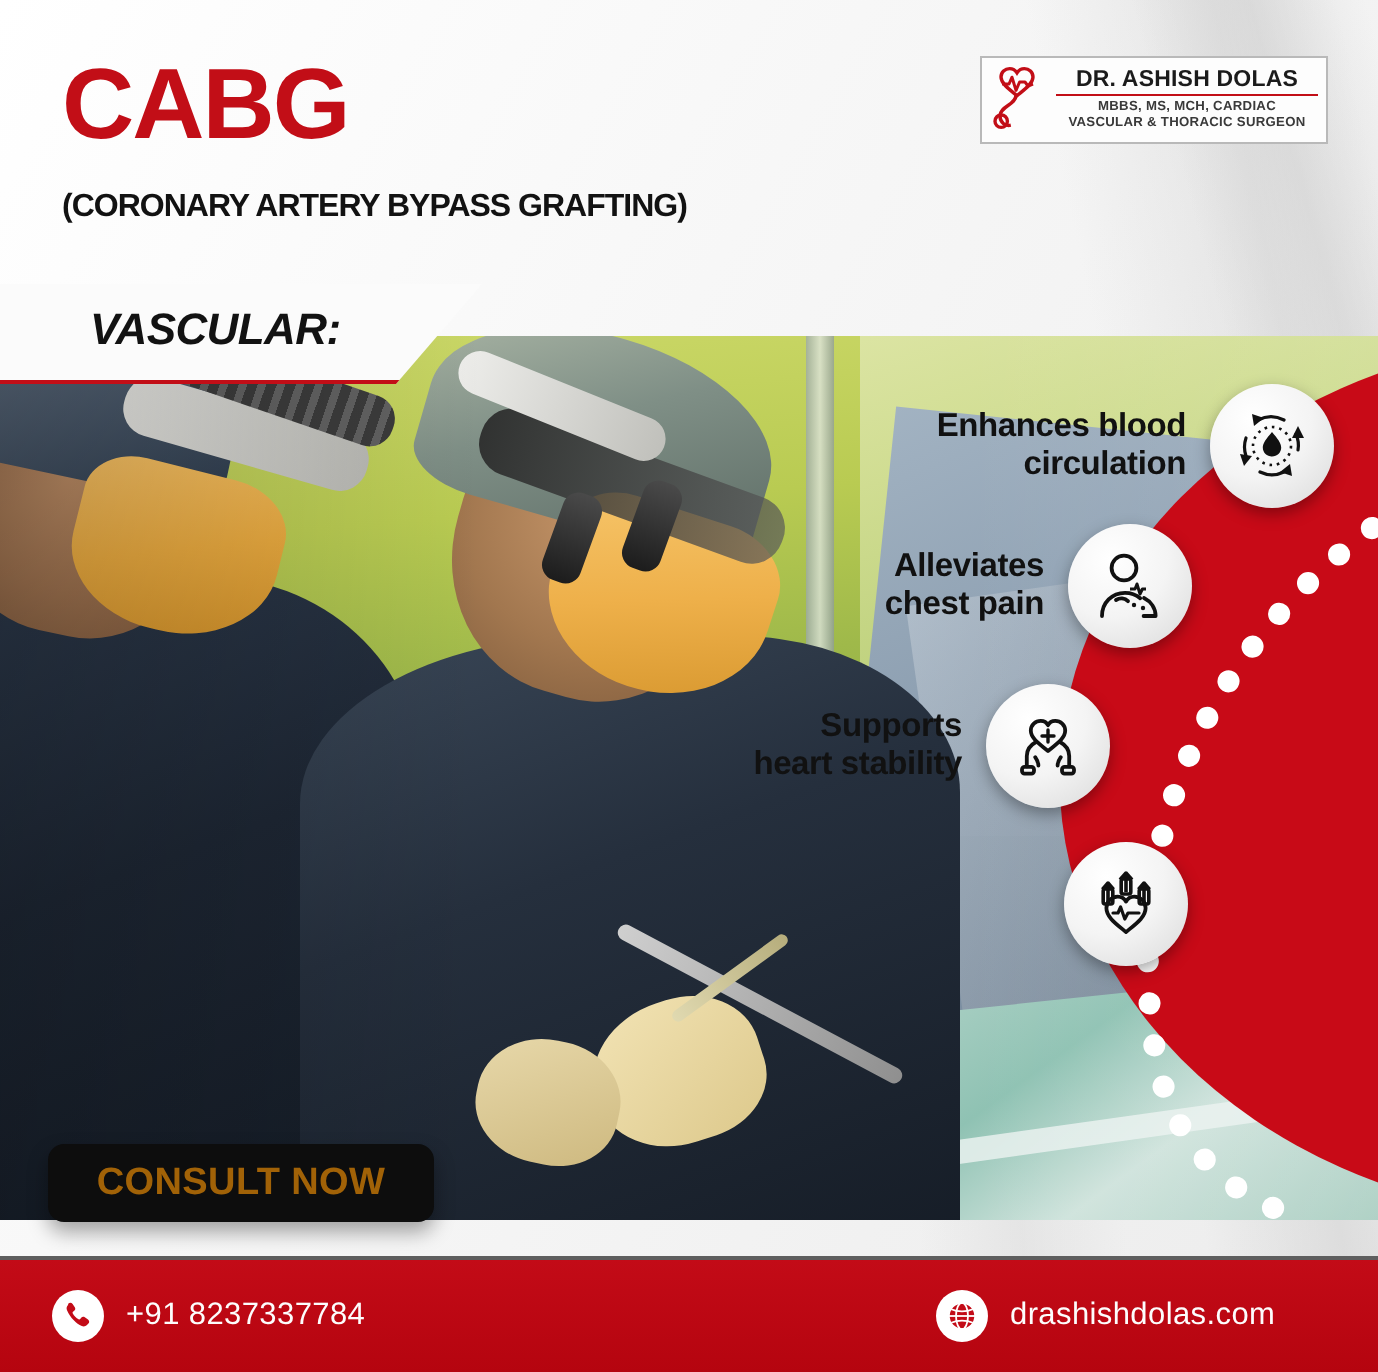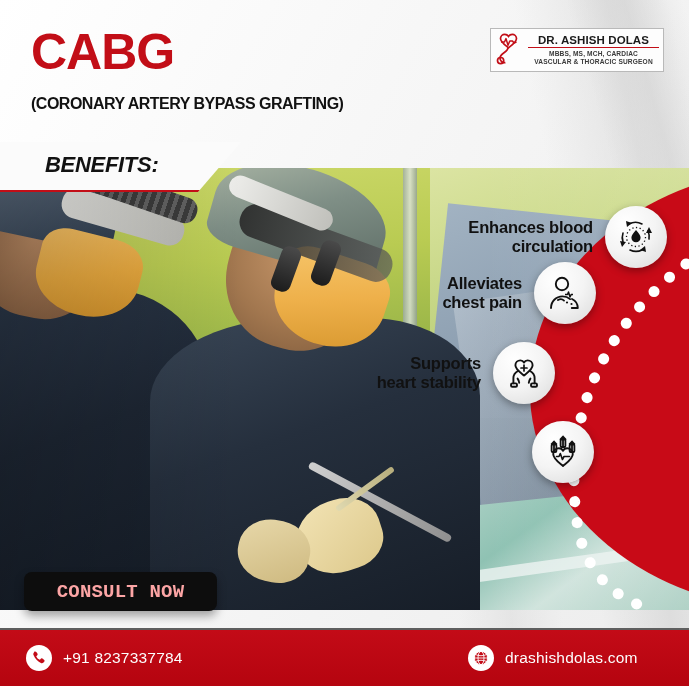--- a/index.html
+++ b/index.html
@@ -160,35 +160,35 @@
     font-size:16.5px;font-weight:bold;color:#111;line-height:1.18;
     text-align:right;white-space:pre-line;letter-spacing:-.2px;
   }
   .benefit-icon{
     width:62px;height:62px;border-radius:50%;margin-left:12px;flex:0 0 62px;
     background:radial-gradient(circle at 34% 28%,#ffffff 0%,#f4f4f4 48%,#d9d9d9 100%);
     box-shadow:0 3px 8px rgba(0,0,0,.35);
     display:flex;align-items:center;justify-content:center;
   }
   .benefit-icon svg{width:40px;height:40px;display:block;}
-  #b0{right:22px;top:206px;}
+  #b0{right:22px;top:192px;}
   #b1{right:93px;top:262px;}
   #b2{right:134px;top:342px;}
   #b3{right:95px;top:421px;}
   #b4{right:23px;top:493px;}
 
   
   #cta{
     position:absolute;left:24px;top:572px;width:193px;height:39px;z-index:9;
     background:#0d0d0d;border-radius:8px;
     display:flex;align-items:center;justify-content:center;
     box-shadow:0 5px 10px rgba(0,0,0,.35);
     cursor:pointer;
   }
-  #cta-label{color:#fca5a5;font-size:19px;font-weight:bold;letter-spacing:.2px;font-family:Liberation Mono, monospace;}
+  #cta-label{color:#a16207;font-size:19px;font-weight:bold;letter-spacing:.2px;}
 
   
   #footer{
     position:absolute;left:0;bottom:0;width:689px;height:56px;z-index:10;
     background:linear-gradient(180deg,#C30B17 0%,#b5040f 100%);
     border-top:2px solid #5e5e5e;
     display:flex;align-items:center;
   }
   .fitem{display:flex;align-items:center;}
   #foot-phone{position:absolute;left:26px;}
@@ -264,21 +264,21 @@
     <div class="instr2"></div>
     <div class="ph-shade"></div>
   </div>
 
   <div id="red-blob"></div>
   <svg id="dotted-arc" viewBox="0 0 271 442">
     <path d="M268 96 C196 150 140 240 160 360 C168 404 196 430 230 440" fill="none" stroke="#ffffff" stroke-width="11" stroke-linecap="round" stroke-dasharray="0.1 21"></path>
   </svg>
 
   <div id="benefits-tab"></div>
-  <div id="benefits-tab-label">BENEFITS:</div>
+  <div id="benefits-tab-label">VASCULAR:</div>
 
   <div class="benefit" id="b0">
     <div class="benefit-label">Enhances blood
 circulation</div>
     <div class="benefit-icon">
       <svg viewBox="0 0 40 40">
         <g fill="none" stroke="#111" stroke-width="1.6" stroke-linecap="round">
           <path d="M32 14A14 14 0 0 1 33 22"></path>
           <path d="M26 33A14 14 0 0 1 14 33"></path>
           <path d="M7 25A14 14 0 0 1 7 16"></path>

